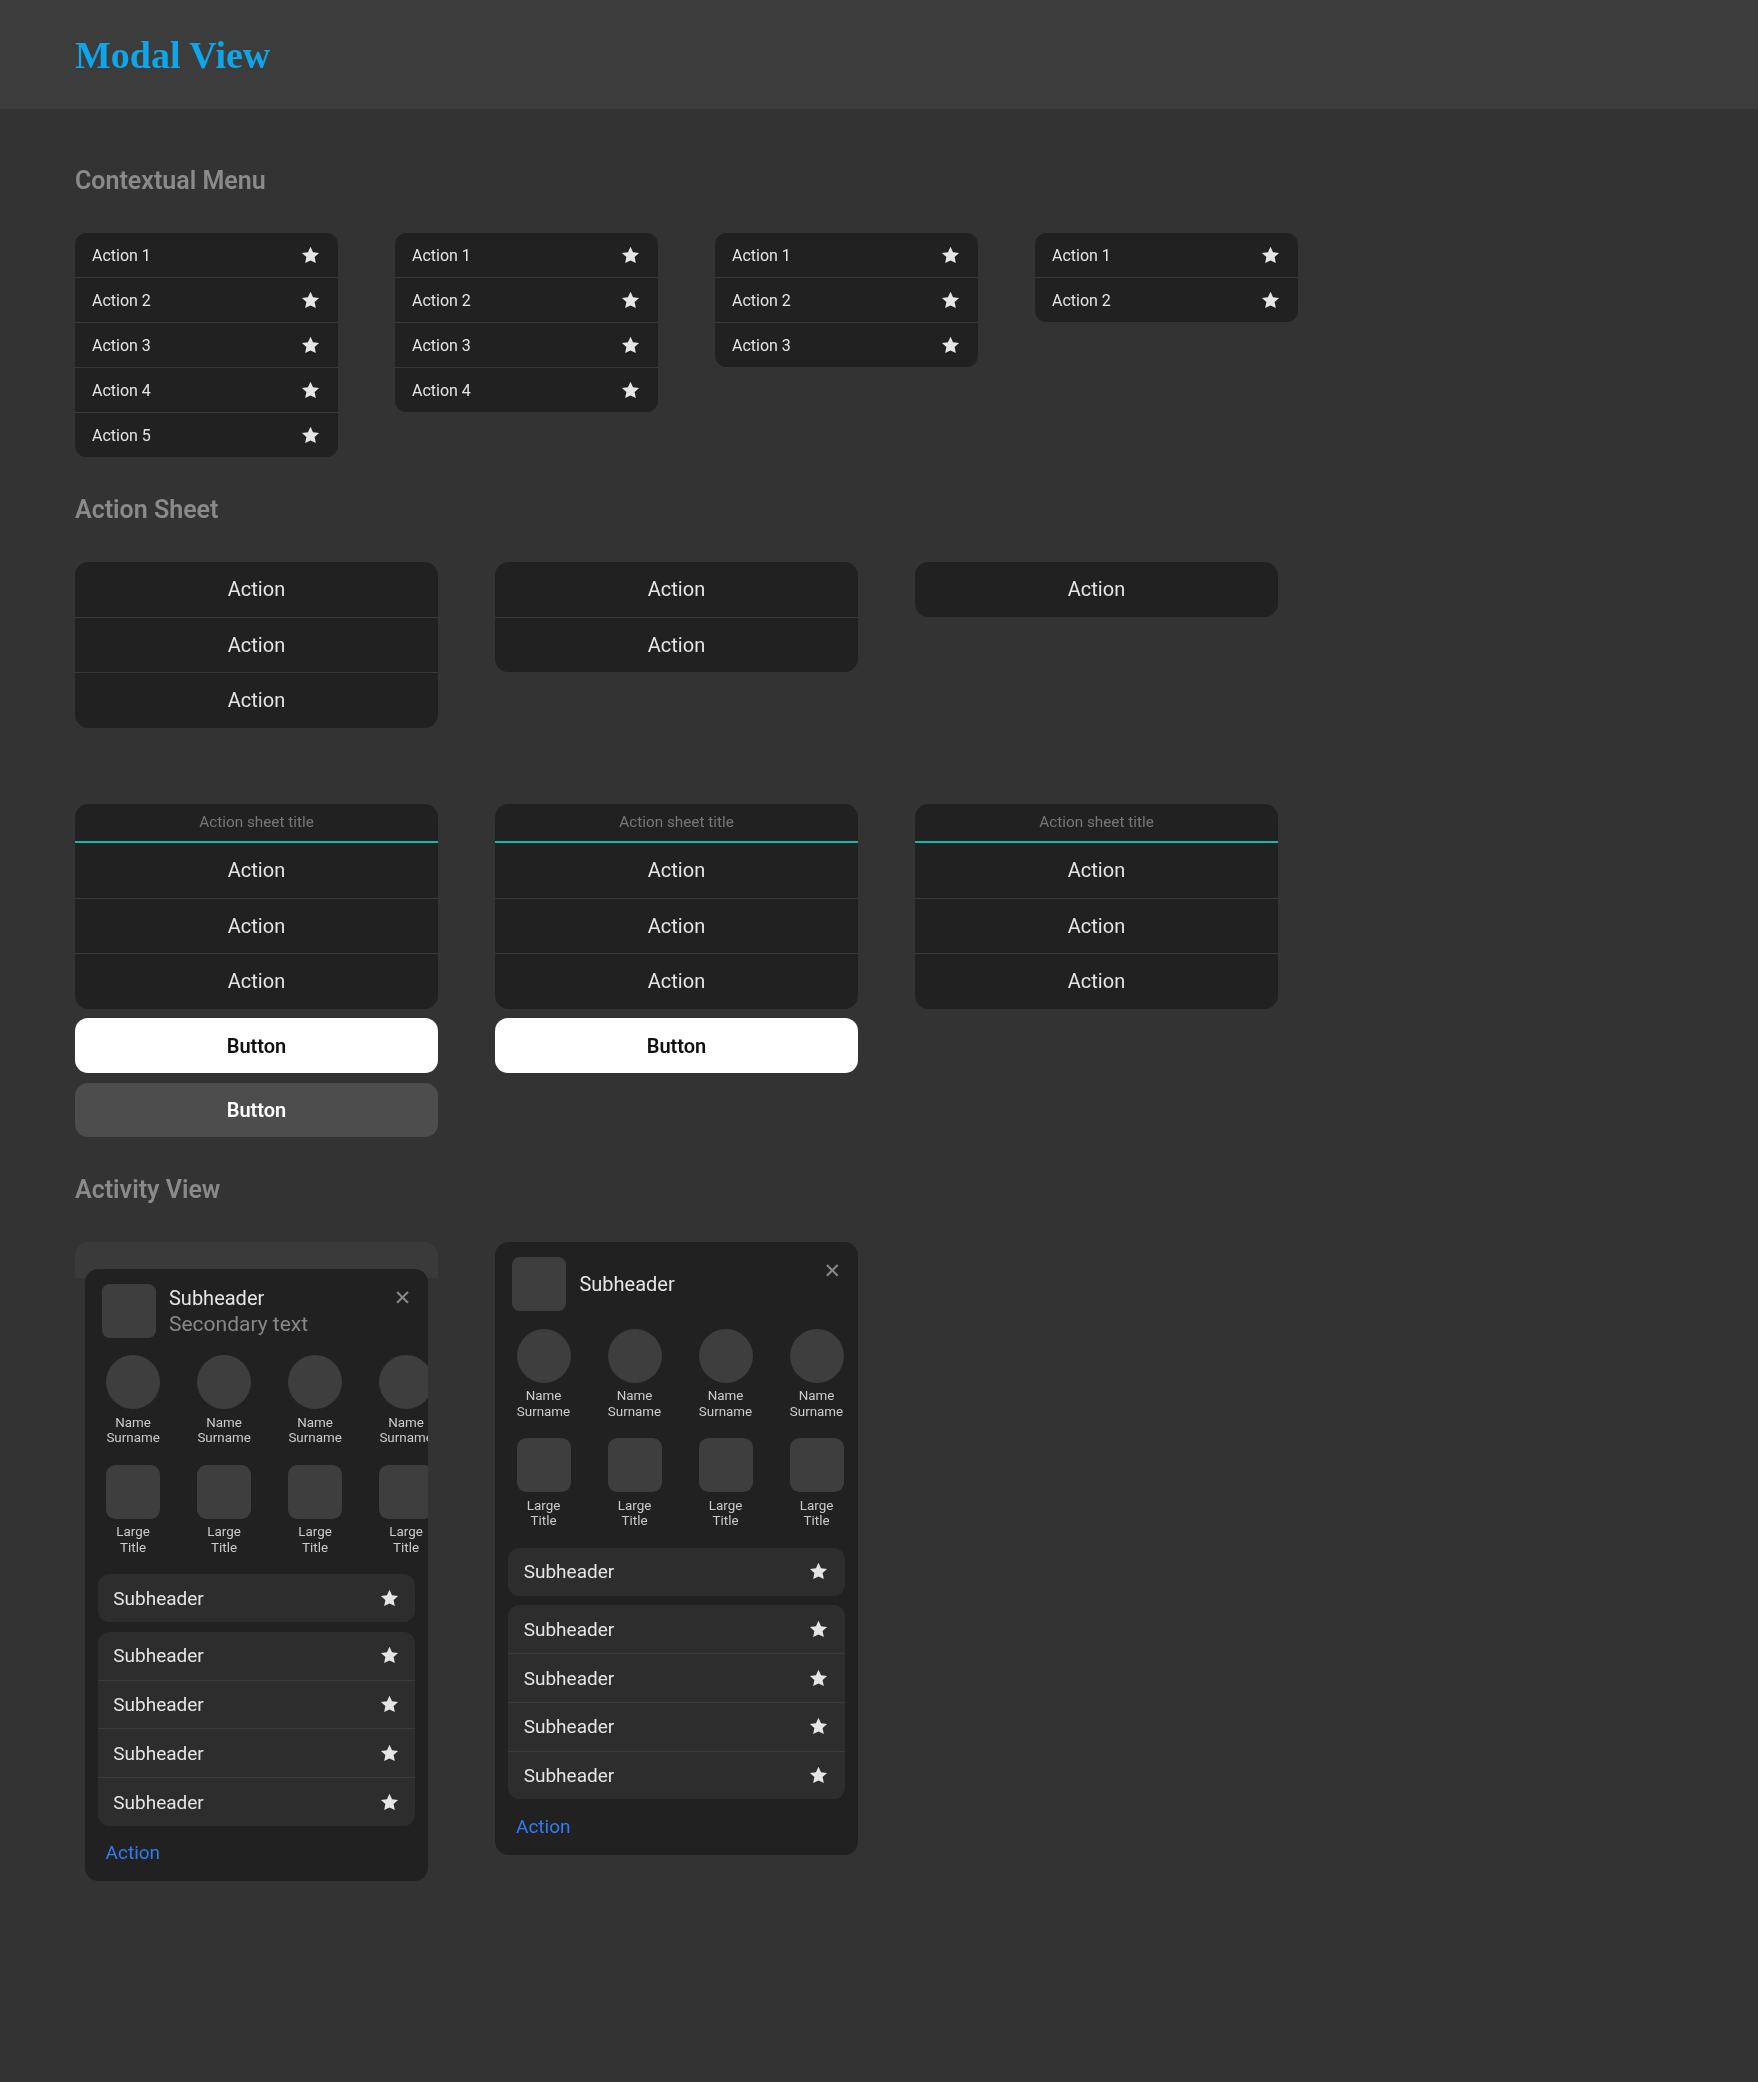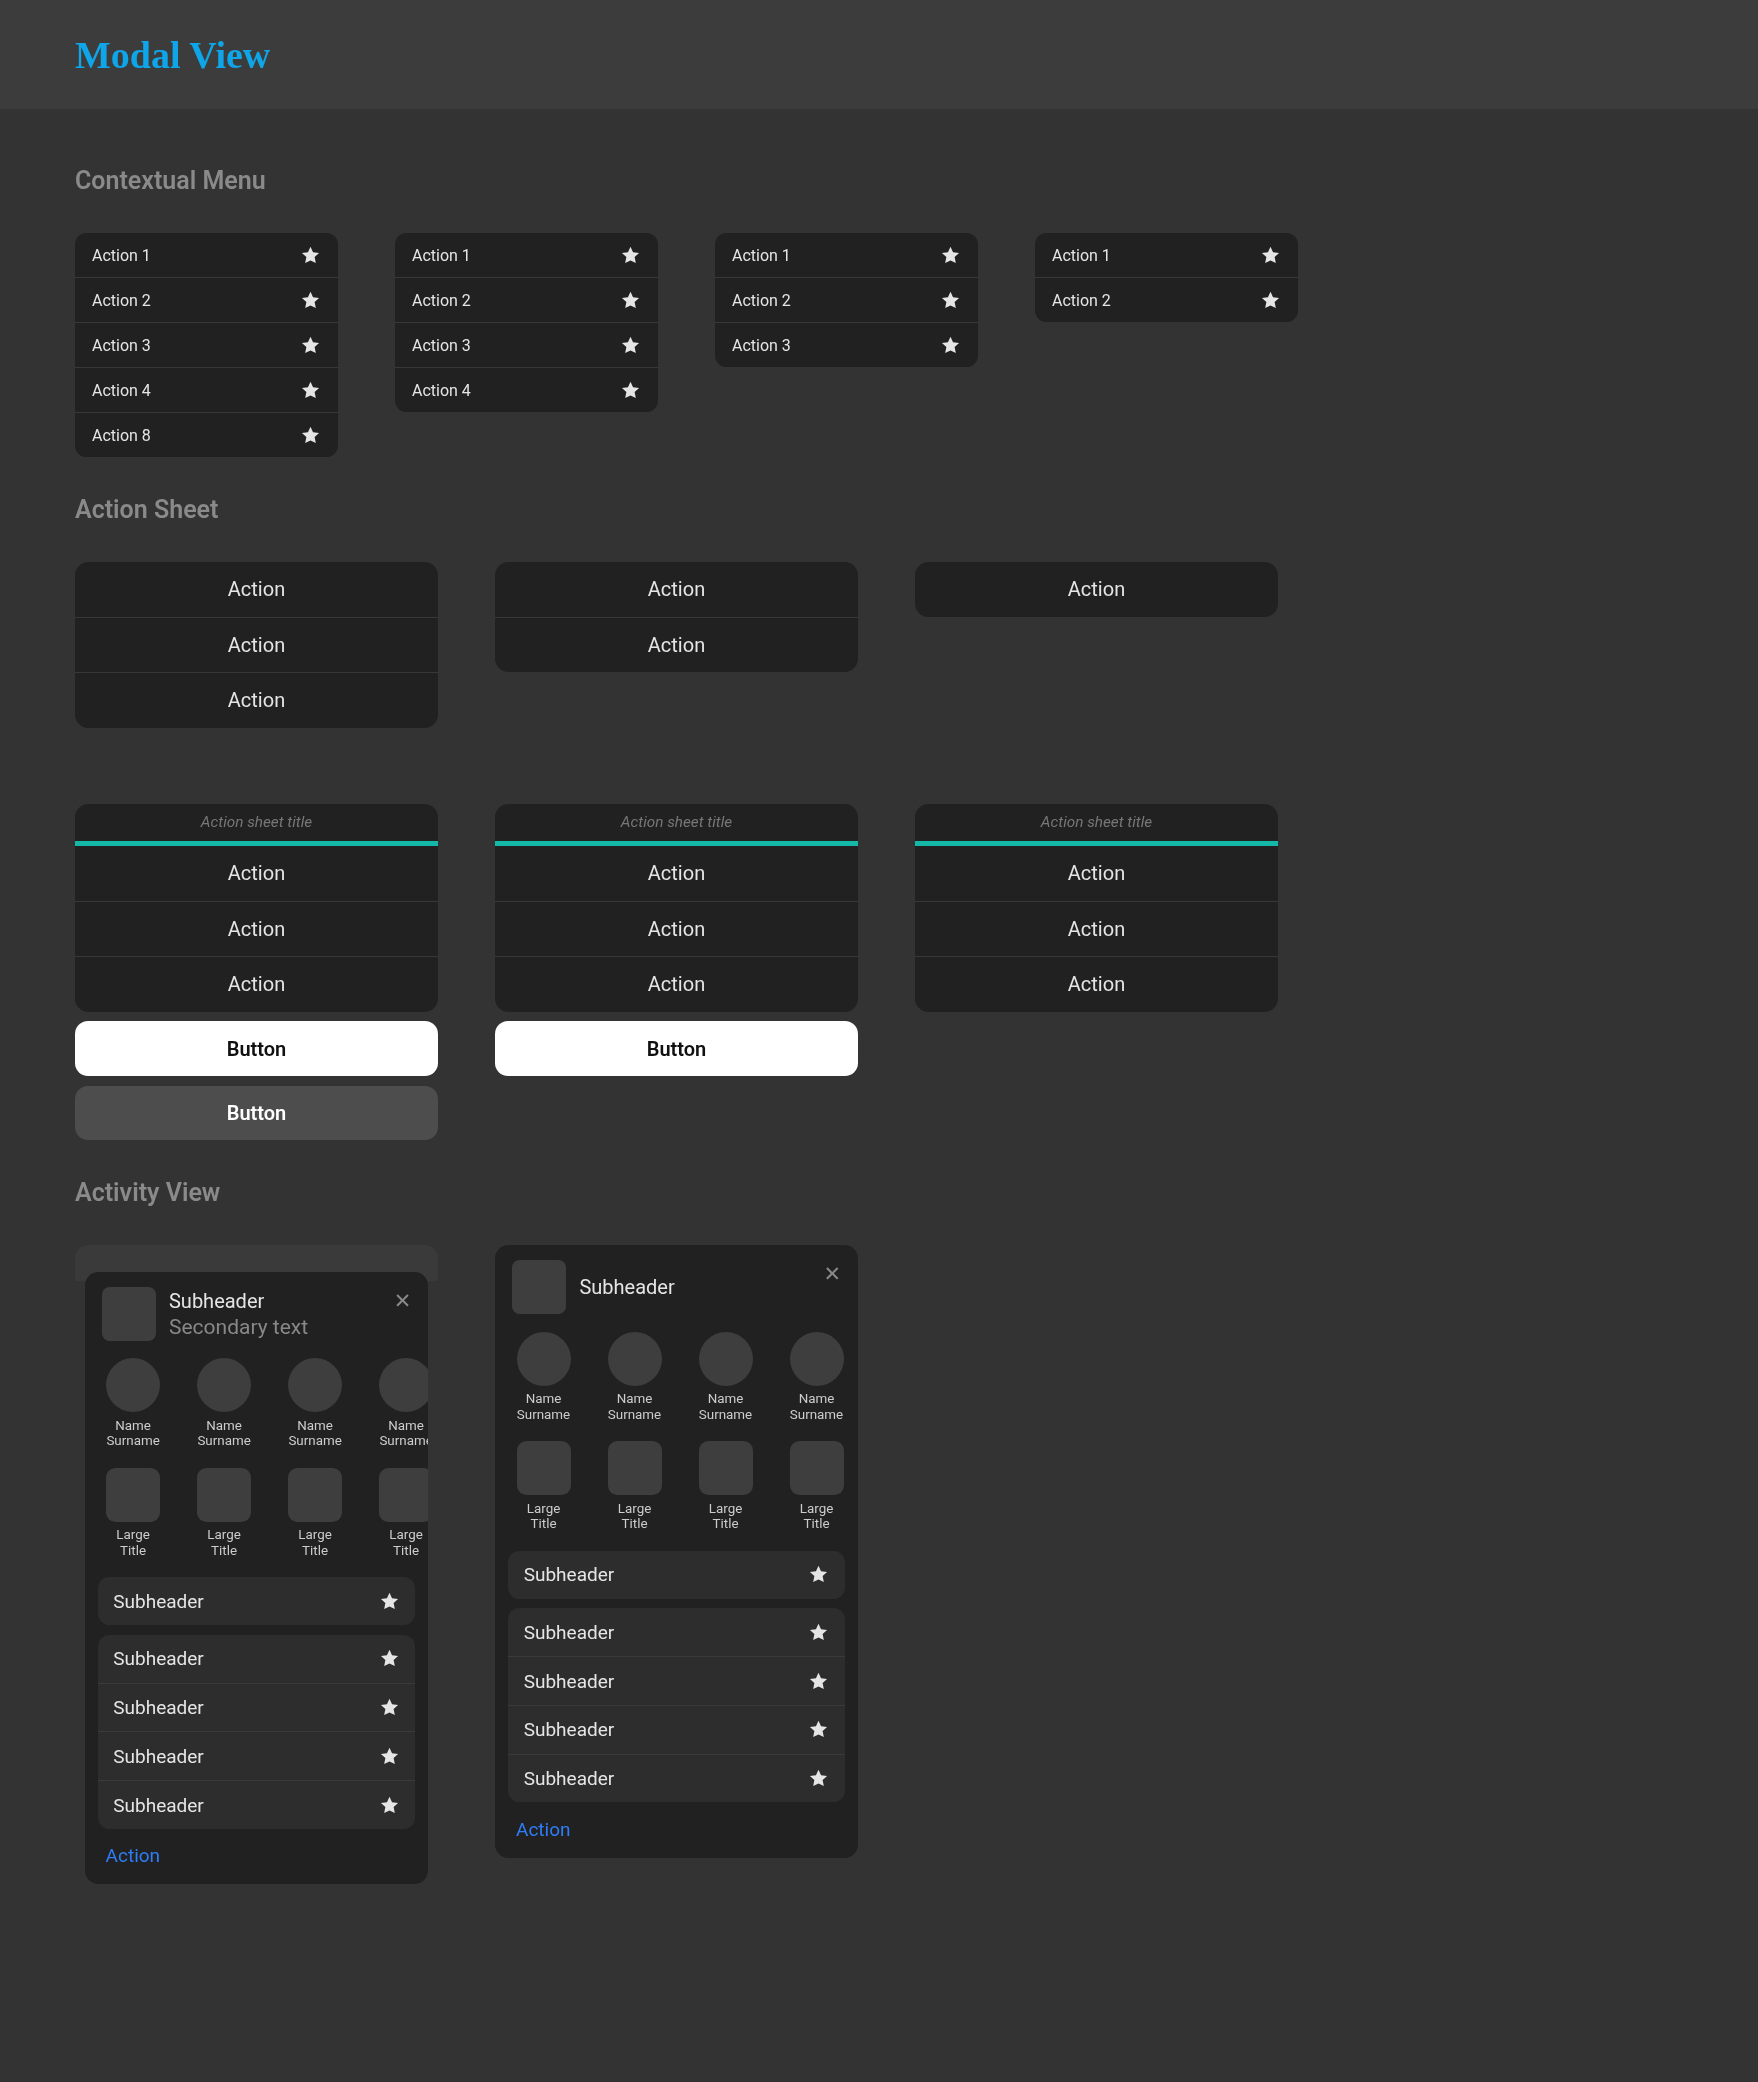--- a/index.html
+++ b/index.html
@@ -9,21 +9,21 @@
   .content { padding: 57px 75px; }
   .section-title { color: #8a8a8a; font-size: 25px; font-weight: 600; margin-top: 38px; margin-bottom: 38px; }
   .section-title:first-child { margin-top: 0; }
   .row { display: flex; gap: 57px; align-items: flex-start; }
   .ctx-menu { background: #212121; border-radius: 11.5px; width: 263px; overflow: hidden; }
   .ctx-item { display: flex; justify-content: space-between; align-items: center; padding: 11.5px 17px; font-size: 16px; color: #e5e5e5; border-bottom: 1px solid #383838; cursor: pointer; }
   .ctx-item:last-child { border-bottom: none; }
   .star-icon { width: 21px; height: 21px; fill: #e5e5e5; }
   .sheet-col { display: flex; flex-direction: column; gap: 9.6px; width: 363px; }
   .sheet { background: #212121; border-radius: 13.4px; overflow: hidden; }
-  .sheet-title { text-align: center; padding: 9.6px; font-size: 15.3px; color: #777; border-bottom: 5px solid #14b8a6; font-style: italic; }
+  .sheet-title { text-align: center; padding: 9.6px; font-size: 15.3px; color: #777; border-bottom: 2px solid #14b8a6; }
   .sheet-action { text-align: center; padding: 15.3px; font-size: 20px; color: #e5e5e5; border-bottom: 1px solid #383838; cursor: pointer; }
   .sheet-action:last-child { border-bottom: none; }
   .btn { border-radius: 13px; text-align: center; padding: 15.3px; font-size: 20px; font-weight: 600; cursor: pointer; }
   .btn-white { background: #fff; color: #111; }
   .btn-grey { background: #4d4d4d; color: #fff; }
   .activity-row { display: flex; gap: 57px; align-items: flex-start; margin-bottom: 38px; }
   .activity-card { background: #212121; border-radius: 13.4px; width: 363px; padding: 0 0 13.4px 0; position: relative; overflow: hidden; }
   .activity-card.with-top { background: transparent; border-radius: 0; padding-top: 0; }
   .top-strip { background: #3a3a3a; height: 36px; border-top-left-radius: 13.4px; border-top-right-radius: 13.4px; }
   .inner-sheet { background: #212121; margin: 0 9.6px; border-radius: 13.4px; padding-bottom: 13.4px; margin-top: -9.6px; }
@@ -73,21 +73,21 @@
             <path d="M12 2l2.9 6.3 6.9.8-5.1 4.7 1.4 6.8L12 17.8 5.9 20.6l1.4-6.8L2.2 9.1l6.9-.8z"></path>
           </svg>
         </div>
         <div class="ctx-item">
           <span>Action 4</span>
           <svg class="star-icon" viewBox="0 0 24 24">
             <path d="M12 2l2.9 6.3 6.9.8-5.1 4.7 1.4 6.8L12 17.8 5.9 20.6l1.4-6.8L2.2 9.1l6.9-.8z"></path>
           </svg>
         </div>
         <div class="ctx-item">
-          <span>Action 8</span>
+          <span>Action 5</span>
           <svg class="star-icon" viewBox="0 0 24 24">
             <path d="M12 2l2.9 6.3 6.9.8-5.1 4.7 1.4 6.8L12 17.8 5.9 20.6l1.4-6.8L2.2 9.1l6.9-.8z"></path>
           </svg>
         </div>
       </div>
       <div class="ctx-menu">
         <div class="ctx-item">
           <span>Action 1</span>
           <svg class="star-icon" viewBox="0 0 24 24">
             <path d="M12 2l2.9 6.3 6.9.8-5.1 4.7 1.4 6.8L12 17.8 5.9 20.6l1.4-6.8L2.2 9.1l6.9-.8z"></path>

